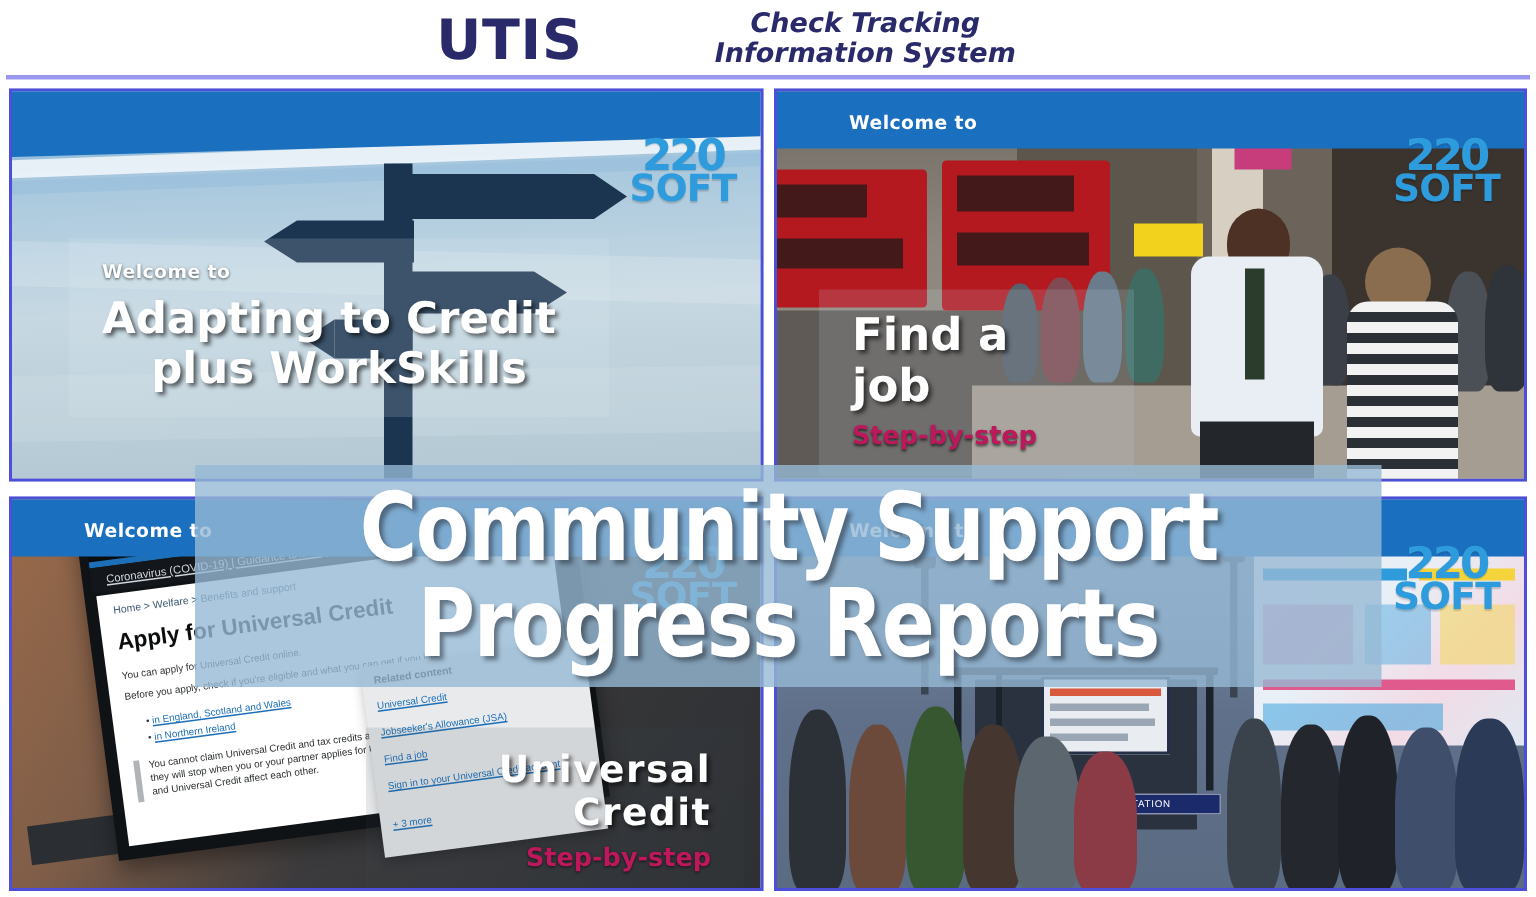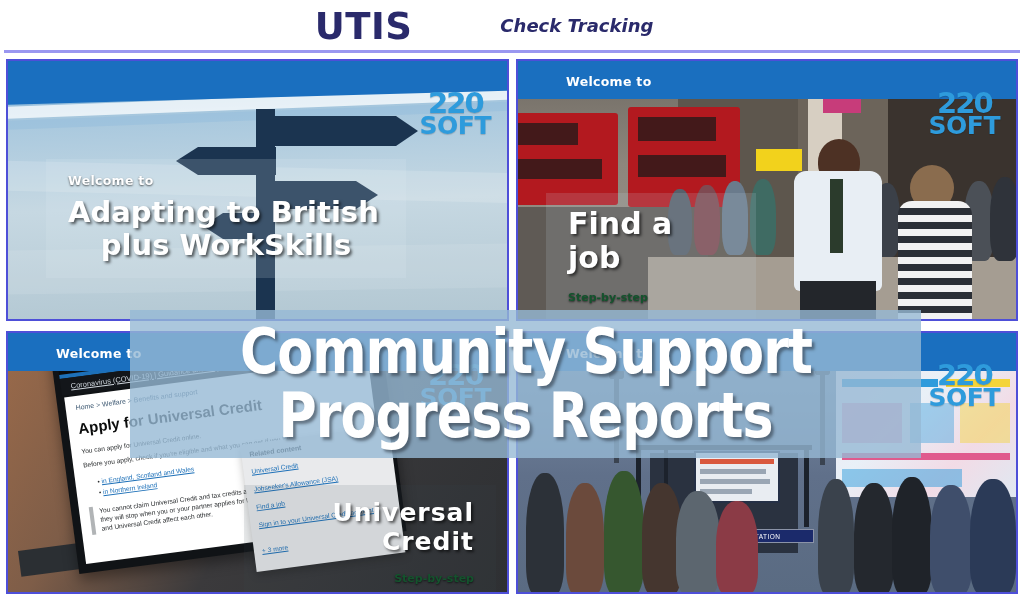--- a/index.html
+++ b/index.html
@@ -87,22 +87,22 @@
     letter-spacing: .3px;
   }
   .cap-title {
     font-family: "DejaVu Sans", sans-serif;
     font-weight: bold; color: #ffffff;
     text-shadow: 2px 2px 3px rgba(0,0,0,.6);
     line-height: 1.14;
   }
   .cap-sub {
     font-family: "DejaVu Sans", sans-serif;
-    font-size: 11px; font-weight: bold; color: #14532d;
-    text-shadow: 0 1px 2px rgba(0,0,0,.65); margin-top: 16px;
+    font-size: 17px; font-weight: bold; color: #be185d;
+    text-shadow: 0 1px 2px rgba(0,0,0,.65); margin-top: 6px;
   }
 
   
   .sky {
     position: absolute; inset: 0;
     background:
       linear-gradient(178deg, #6fa8d4 0%, #a8c8de 22%, #c6d8e2 55%, #b2c7d2 100%);
   }
   .cloudband {
     position: absolute; left: -6%; width: 115%; height: 16px;
@@ -240,20 +240,21 @@
 </head>
 <body>
 
 <div id="app">
 
   <div class="header">
     <div class="header-inner">
       <div class="app-title">UTIS</div>
       <div class="app-subtitle">
         <div>Check Tracking</div>
+        <div>Information System</div>
       </div>
     </div>
   </div>
   <div class="header-rule"></div>
 
   <div class="grid">
 
     <div class="tile tile-1">
       <div class="scene">
         <div class="sky"></div>
@@ -268,21 +269,21 @@
         <div class="arm arm-l2"></div>
       </div>
       <div class="band"></div>
       <div class="logo220">
         <span class="l1">220</span>
         <span class="l2">SOFT</span>
       </div>
       <div class="caption cap-1">
         <div class="cap-kicker">Welcome to</div>
         <div class="cap-title">
-          <span>Adapting to British</span>
+          <span>Adapting to Credit</span>
           <span class="ln2">plus WorkSkills</span>
         </div>
       </div>
     </div>
 
     <div class="tile tile-2">
       <div class="scene">
         <div class="street"></div>
         <div class="bld b1"></div>
         <div class="bld b2"></div>

